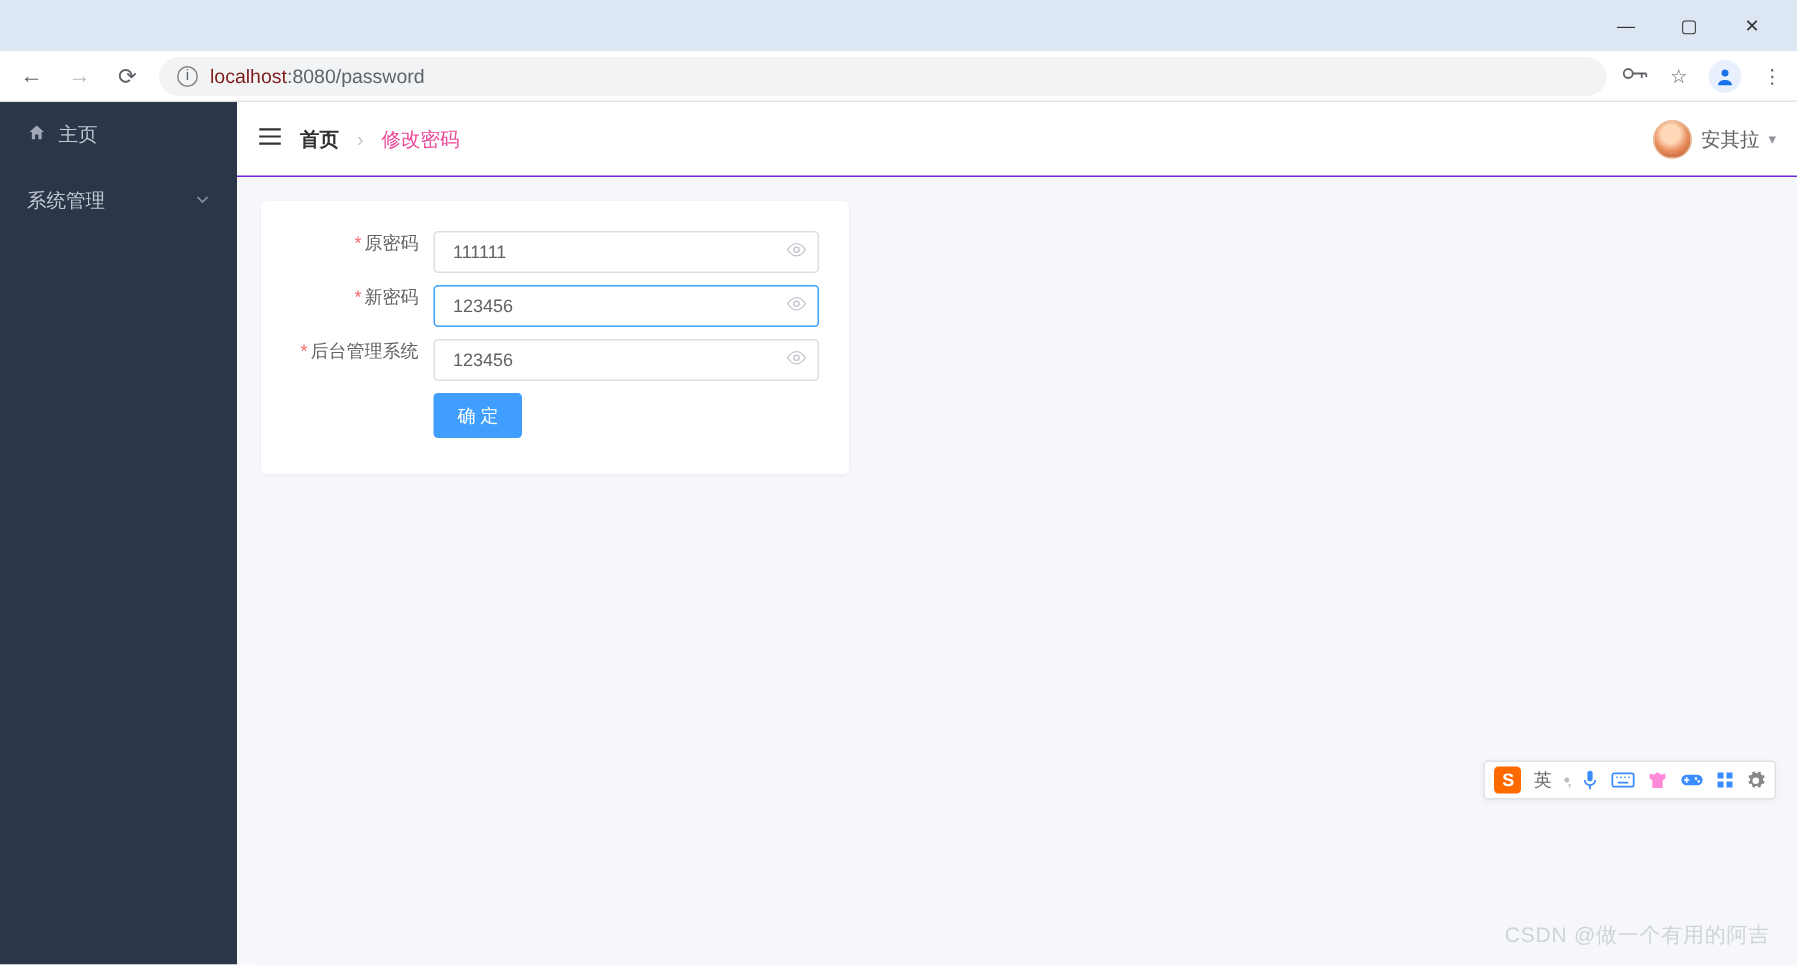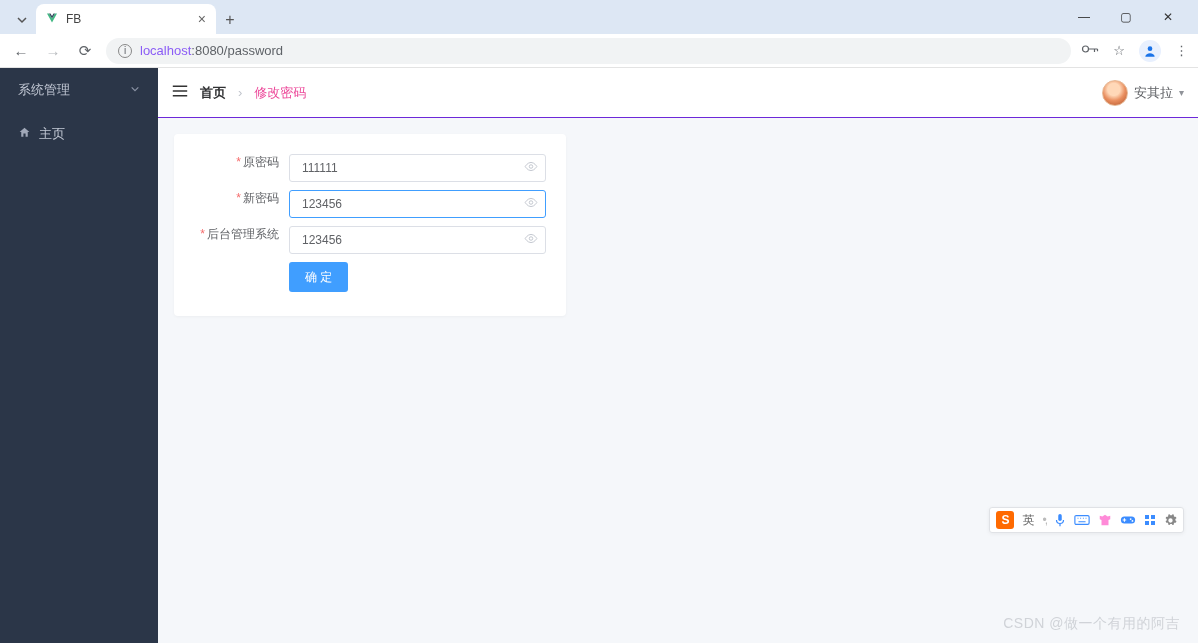--- a/index.html
+++ b/index.html
@@ -13,21 +13,21 @@
 .tab .vue-ico { color: #41b883; font-size: 12px; }
 .tab .close { margin-left: auto; color: #666; font-size: 14px; }
 .newtab { width: 28px; height: 28px; display: flex; align-items: center; justify-content: center; color: #555; font-size: 16px; }
 .win-ctrls { margin-left: auto; display: flex; gap: 18px; padding-right: 10px; color: #333; font-size: 12px; height: 100%; align-items: center; }
 .win-ctrls span { width: 24px; text-align: center; }
 
 .addr-bar { background: #fff; height: 34px; border-bottom: 1px solid #e3e3e3; display: flex; align-items: center; padding: 0 10px; gap: 10px; }
 .nav-btn { color: #5f6368; width: 22px; text-align: center; font-size: 15px; }
 .url-wrap { flex: 1; display: flex; align-items: center; gap: 8px; height: 26px; border-radius: 14px; background: #f1f3f4; padding: 0 12px; font-size: 13px; color: #202124; }
 .url-wrap .info-ico { color: #5f6368; border: 1px solid #888; border-radius: 50%; width: 14px; height: 14px; display: inline-flex; align-items: center; justify-content: center; font-size: 10px; }
-.url-host { color: #8b5cf6; }
+.url-host { color: #7f1d1d; }
 .url-path { color: #5f6368; }
 .chrome-right { display: flex; gap: 14px; align-items: center; color: #5f6368; }
 .chrome-right .profile { width: 22px; height: 22px; border-radius: 50%; background: #e8f0fe; color: #1a73e8; display: flex; align-items: center; justify-content: center; font-size: 13px; }
 
 
 .app { display: flex; height: calc(643px - 68px); }
 .sidebar { width: 158px; background: #2b3648; color: #c2c8d4; display: flex; flex-direction: column; font-size: 13px; }
 .logo-row { height: 50px; display: flex; align-items: center; padding: 0 16px; gap: 8px; color: #fff; font-weight: bold; font-size: 14px; }
 .logo-v { color: #41b883; font-size: 18px; font-weight: bold; }
 .side-item { height: 44px; display: flex; align-items: center; padding: 0 18px; gap: 8px; cursor: pointer; }
@@ -67,38 +67,20 @@
 .ime-kb { color: #3b8cff; }
 .ime-pal { color: #ff6ad5; }
 .ime-game { color: #3b8cff; }
 .ime-grid { color: #3b8cff; }
 .ime-gear { color: #888; }
 </style>
 </head>
 <body>
 
 <div class="browser-top">
-  <div class="tab-strip">
-    <div class="tab-ctrl">
-      <svg width="12" height="12" viewBox="0 0 12 12">
-          <path d="M2 4 L6 8 L10 4" fill="none" stroke="#555" stroke-width="1.5"></path>
-        </svg>
-    </div>
-    <div class="tab">
-      <span class="vue-ico">
-        <svg width="12" height="12" viewBox="0 0 24 24">
-            <path fill="#41b883" d="M2 3h4l6 10 6-10h4L12 21z"></path>
-            <path fill="#34495e" d="M6 3h3l3 5 3-5h3l-6 10z"></path>
-          </svg>
-      </span>
-      <span>FB</span>
-      <span class="close">×</span>
-    </div>
-    <div class="newtab">+</div>
-  </div>
   <div class="win-ctrls">
     <span>—</span>
     <span>▢</span>
     <span>✕</span>
   </div>
 </div>
 
 <div class="addr-bar">
   <span class="nav-btn">←</span>
   <span class="nav-btn" style="color:#b7b9bd;">→</span>
@@ -123,34 +105,34 @@
           <path d="M4 22c0-4 4-6 8-6s8 2 8 6" fill="#1a73e8"></path>
         </svg>
     </span>
     <span>⋮</span>
   </div>
 </div>
 
 <div class="app">
   <div class="sidebar">
     <div class="side-item">
+      <span class="home-ico">
+        <svg width="13" height="13" viewBox="0 0 24 24">
+            <path fill="#a0a8b8" d="M12 3l9 8h-3v9h-4v-6h-4v6H6v-9H3z"></path>
+          </svg>
+      </span>
+      <span>主页</span>
+    </div>
+    <div class="side-item">
       <span>系统管理</span>
       <span class="chev">
         <svg width="10" height="10" viewBox="0 0 12 12">
             <path d="M2 4 L6 8 L10 4" fill="none" stroke="#8a92a4" stroke-width="1.4"></path>
           </svg>
       </span>
-    </div>
-    <div class="side-item">
-      <span class="home-ico">
-        <svg width="13" height="13" viewBox="0 0 24 24">
-            <path fill="#a0a8b8" d="M12 3l9 8h-3v9h-4v-6h-4v6H6v-9H3z"></path>
-          </svg>
-      </span>
-      <span>主页</span>
     </div>
   </div>
 
   <div class="main">
     <div class="topbar">
       <span class="menu-toggle">
         <svg width="16" height="14" viewBox="0 0 20 16">
             <path stroke="#333" stroke-width="1.8" d="M1 2h18M1 8h18M1 14h18"></path>
           </svg>
       </span>

